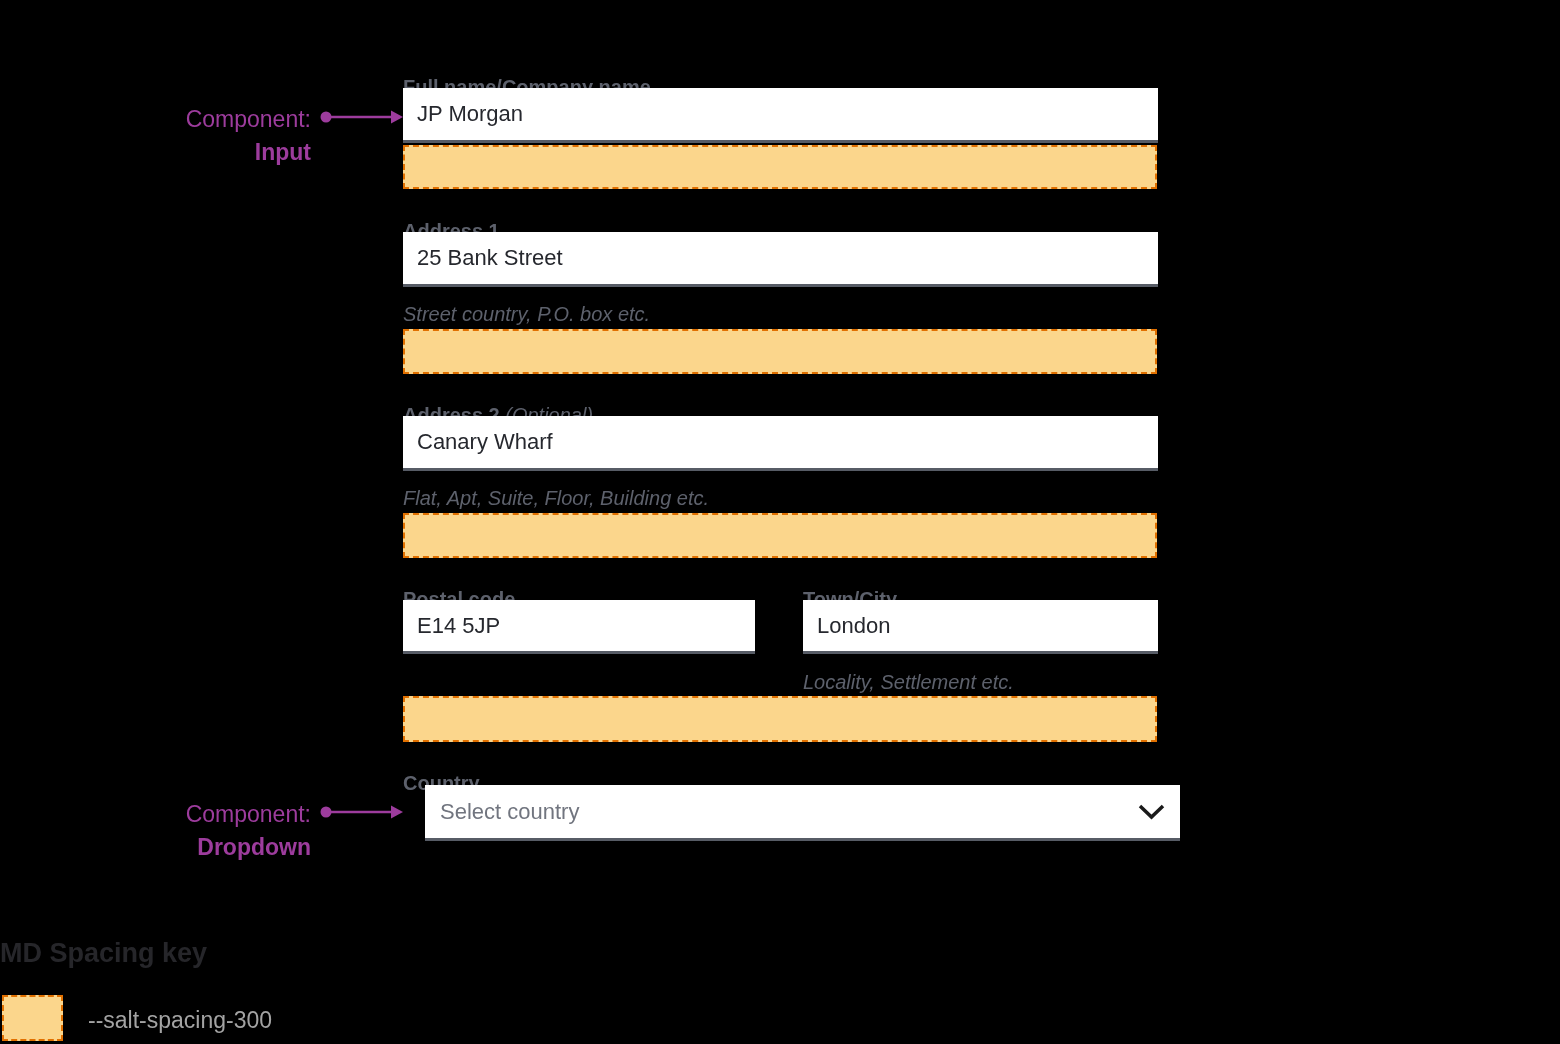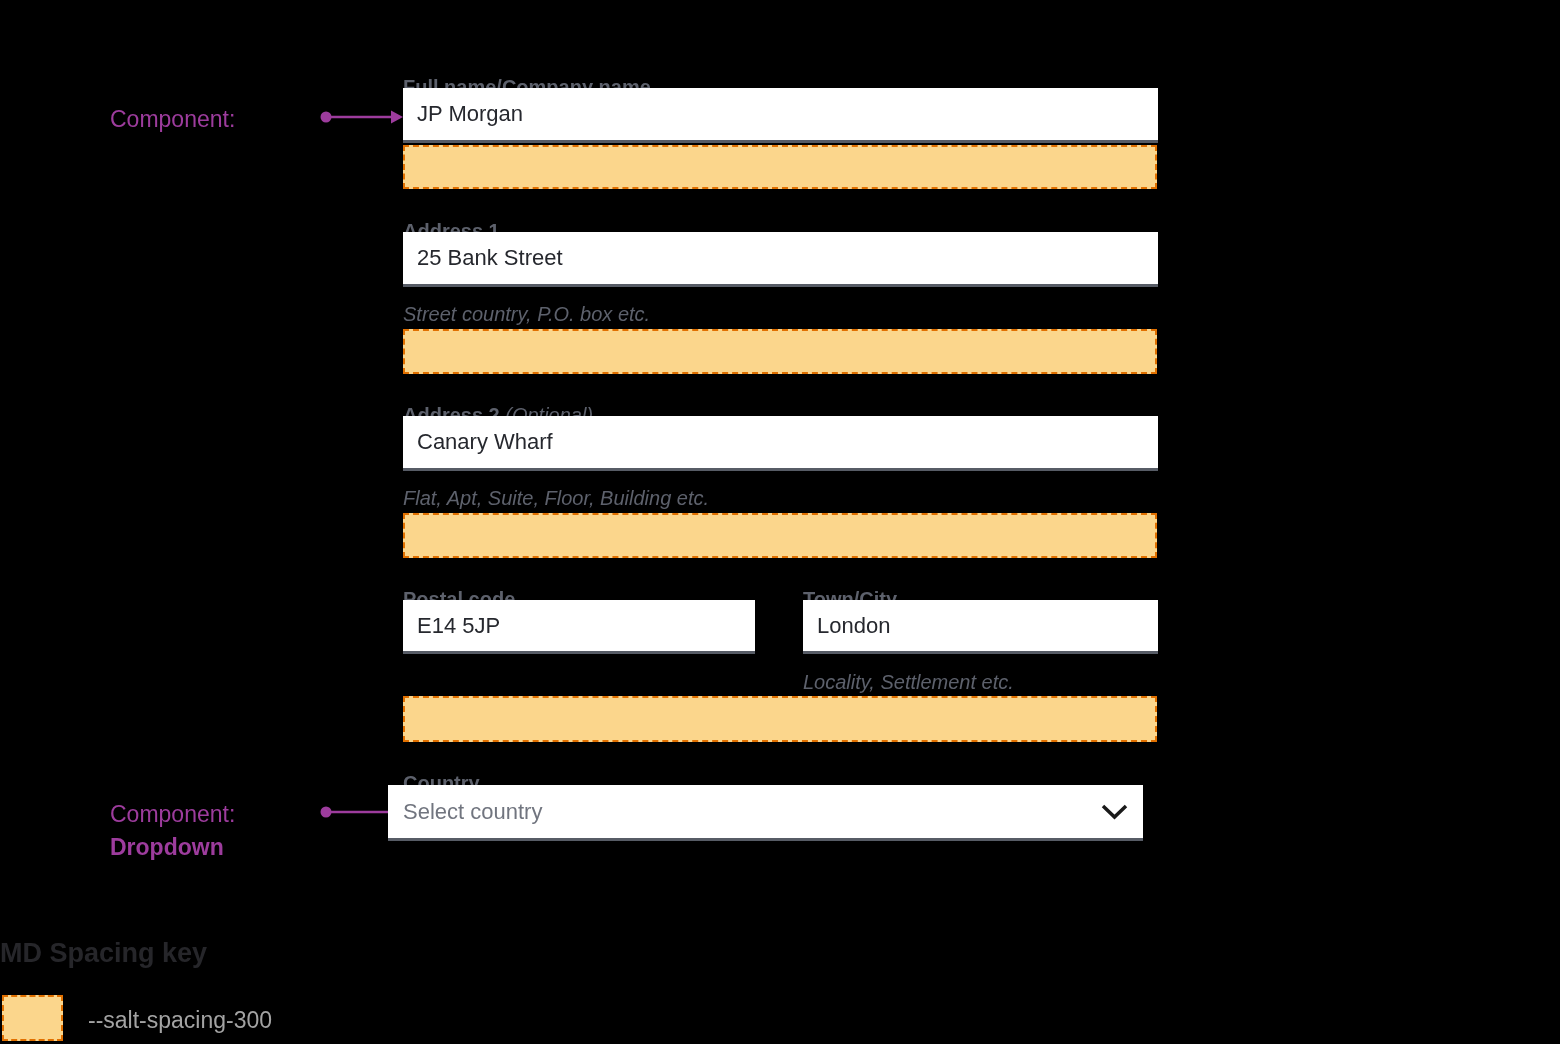--- a/index.html
+++ b/index.html
@@ -29,21 +29,21 @@
     background:#FBD68C;border:2px dashed #E17000;box-sizing:border-box;
   }
   .dropdown{
     background:#ffffff;border-bottom:3px solid #575C66;box-sizing:border-box;
     height:56px;display:flex;align-items:center;justify-content:space-between;
     padding:0 15px;cursor:pointer;
   }
   .dropdown .ph{font-size:22px;color:#71757F}
   .ann{
     color:#9D3C9D;font-size:23px;line-height:33px;
-    text-align:left;width:201px;
+    text-align:right;width:201px;
   }
   .ann .bold{font-weight:700}
   .legend-title{color:#26262A;font-size:27px;font-weight:700;white-space:nowrap}
   .legend-label{color:#a3a3a3;font-size:23px;white-space:nowrap}
 
   #lbl-fullname{left:403px;top:52px}
   #inp-fullname{left:403px;top:88px;width:755px}
   #sp1{left:403px;top:145px;width:754px;height:44px}
   #lbl-addr1{left:403px;top:196px}
   #inp-addr1{left:403px;top:232px;width:755px}
@@ -53,34 +53,35 @@
   #inp-addr2{left:403px;top:416px;width:755px}
   #hlp-addr2{left:403px;top:487px}
   #sp3{left:403px;top:513px;width:754px;height:45px}
   #lbl-postal{left:403px;top:564px}
   #lbl-town{left:803px;top:564px}
   #inp-postal{left:403px;top:600px;width:352px;height:54px}
   #inp-town{left:803px;top:600px;width:355px;height:54px}
   #hlp-town{left:803px;top:671px}
   #sp4{left:403px;top:696px;width:754px;height:46px}
   #lbl-country{left:403px;top:748px}
-  #dd-country{left:388px;top:785px;width:755px}
+  #dd-country{left:425px;top:785px;width:755px}
   #ann1{left:110px;top:103px}
   #arrow1{left:316px;top:105px}
   #ann2{left:110px;top:798px}
   #arrow2{left:316px;top:800px}
   #legend-title{left:0px;top:938px}
   #legend-swatch{left:2px;top:995px;width:61px;height:46px}
   #legend-label{left:88px;top:1007px}
 </style>
 </head>
 <body>
 
 <div class="abs ann" id="ann1">
   <div>Component:</div>
+  <div class="bold">Input</div>
 </div>
 <svg class="abs" id="arrow1" width="88" height="24" viewBox="0 0 88 24">
   <circle cx="10" cy="12" r="5.5" fill="#9D3C9D"></circle>
   <line x1="10" y1="12" x2="76" y2="12" stroke="#9D3C9D" stroke-width="2.5"></line>
   <polygon points="75,5.5 87,12 75,18.5" fill="#9D3C9D"></polygon>
 </svg>
 
 <div class="abs ann" id="ann2">
   <div>Component:</div>
   <div class="bold">Dropdown</div>

